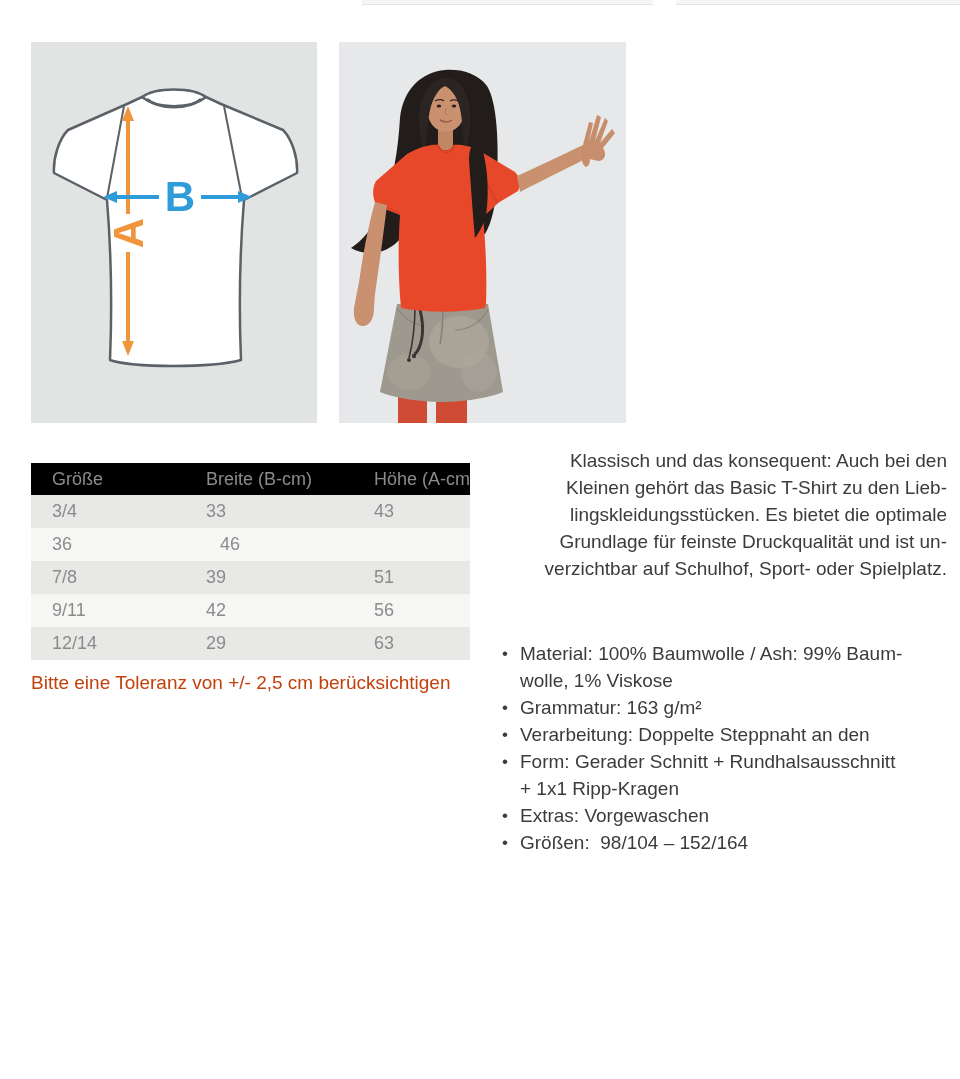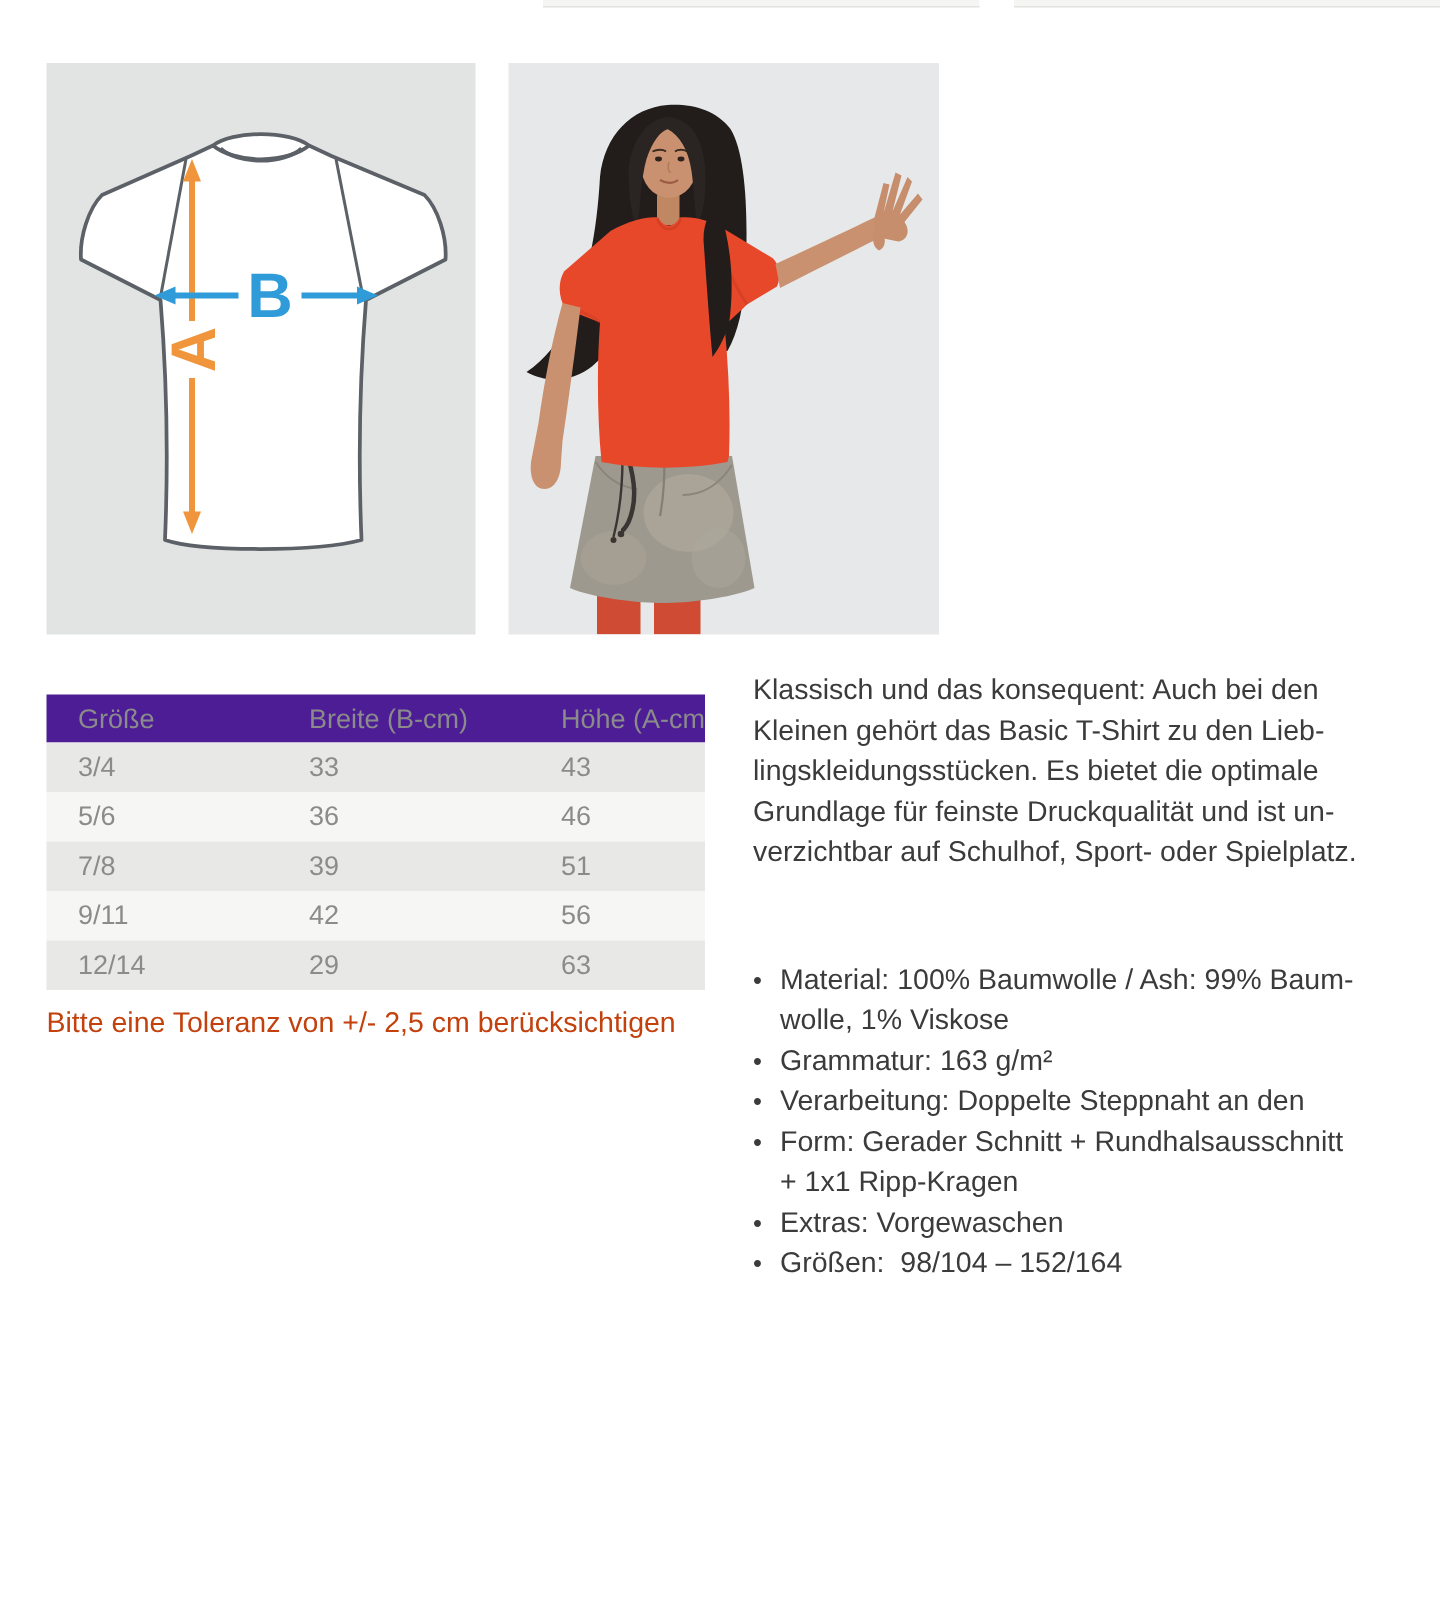--- a/index.html
+++ b/index.html
@@ -22,34 +22,34 @@
 
   .arrow-a line{stroke:#f0953c;stroke-width:4;}
   .arrow-a polygon{fill:#f0953c;}
   .arrow-a text{fill:#f0953c;font-size:42px;font-weight:bold;}
   .arrow-b line{stroke:#2f9bd8;stroke-width:4;}
   .arrow-b polygon{fill:#2f9bd8;}
   .arrow-b text{fill:#2f9bd8;font-size:42px;font-weight:bold;}
 
   
   .size-table{position:absolute;left:31px;top:463px;width:439px;font-size:18px;color:#8b8b8b;}
-  .size-header{display:flex;height:32px;line-height:32px;background:#4c1d95;}
+  .size-header{display:flex;height:32px;line-height:32px;background:#000000;}
   .size-row{display:flex;height:33px;line-height:33px;}
   .size-rows div.size-row:nth-of-type(odd){background:#e8e8e6;}
   .size-rows div.size-row:nth-of-type(even){background:#f6f6f4;}
   .c1,.c2,.c3{padding-left:21px;box-sizing:border-box;overflow:hidden;white-space:nowrap;}
   .c1{width:154px;}
   .c2{width:168px;}
   .c3{width:117px;}
 
   .tolerance-note{position:absolute;left:31px;top:672px;font-size:19px;color:#c2410c;}
 
   
   .description{position:absolute;left:502px;top:447px;width:445px;font-size:19px;line-height:27px;color:#3b3b3b;}
-  .description .line{white-space:pre;}
+  .description .line{white-space:pre;text-align:right;}
   .features{position:absolute;left:502px;top:640px;width:450px;font-size:19px;line-height:27px;color:#3b3b3b;}
   .feature-line{display:flex;}
   .feature-line .marker{width:18px;flex:0 0 18px;font-size:17px;color:#3b3b3b;}
   .feature-line .ftext{white-space:pre;}
 </style>
 </head>
 <body>
 
 <div class="partial-edge one"></div>
 <div class="partial-edge two"></div>
@@ -166,21 +166,20 @@
   </div>
   <div class="size-rows">
 
       <div class="size-row">
         <div class="c1">3/4</div>
         <div class="c2">33</div>
         <div class="c3">43</div>
       </div>
 
       <div class="size-row">
-        <div class="c1">5/6</div>
         <div class="c2">36</div>
         <div class="c3">46</div>
       </div>
 
       <div class="size-row">
         <div class="c1">7/8</div>
         <div class="c2">39</div>
         <div class="c3">51</div>
       </div>
 

